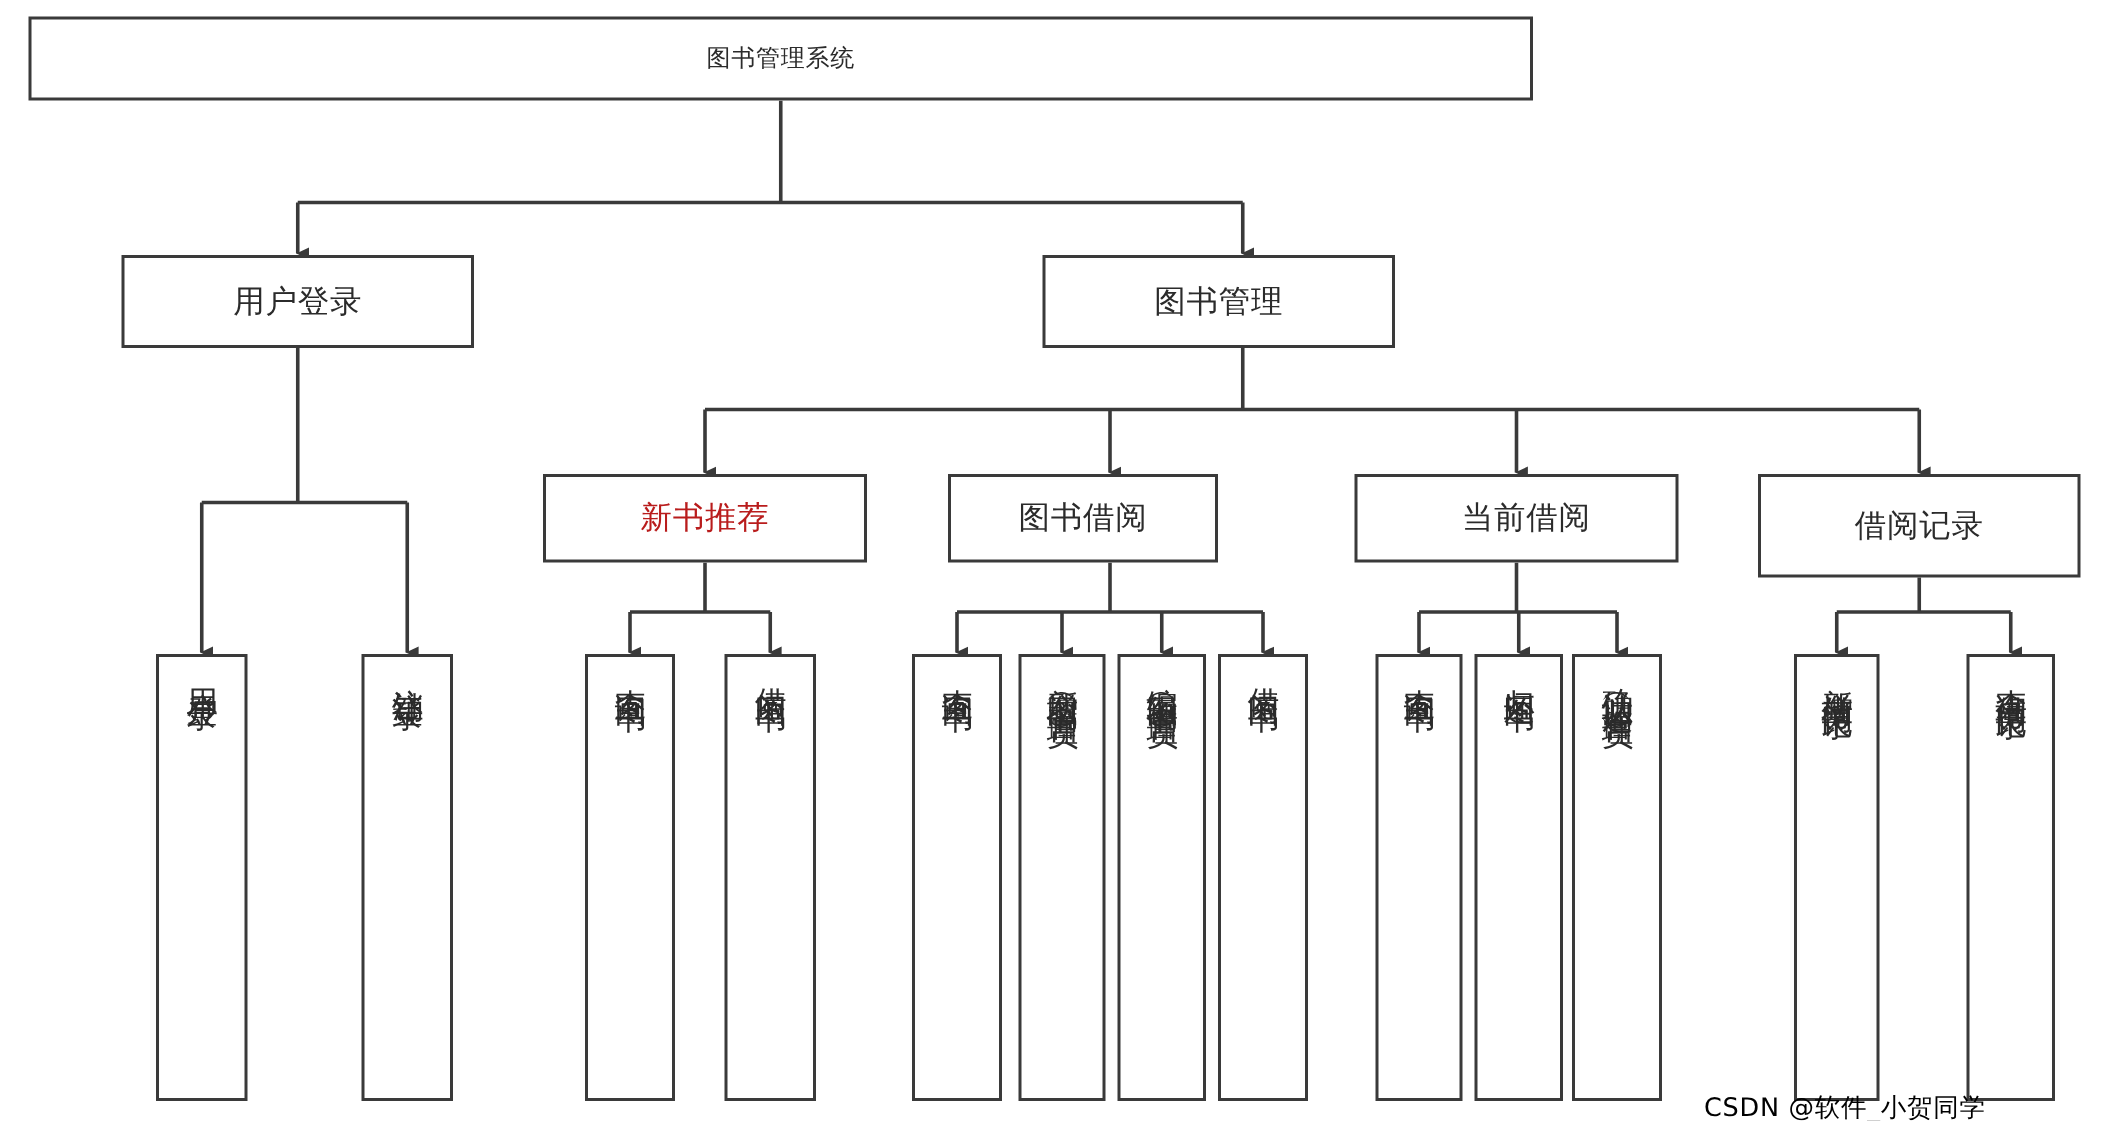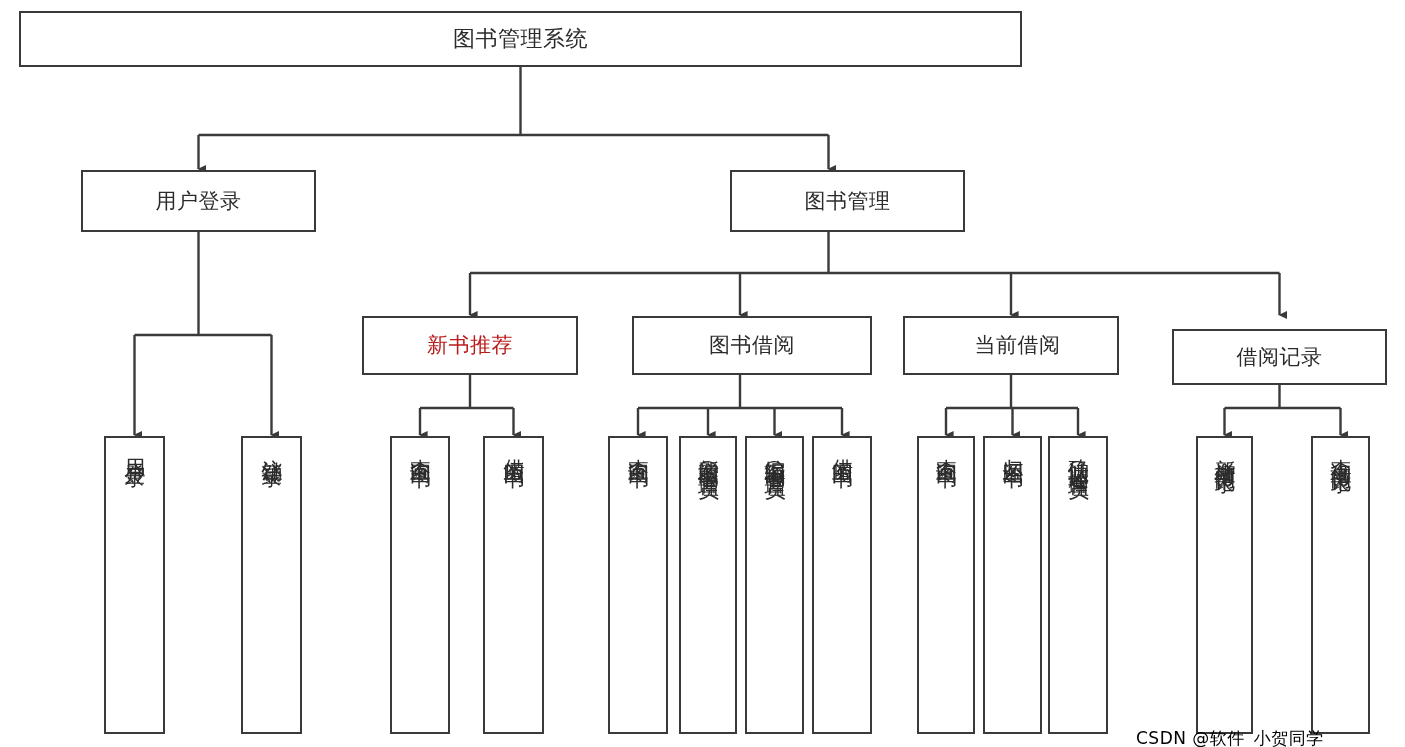--- a/index.html
+++ b/index.html
@@ -46,21 +46,21 @@
     writing-mode: vertical-rl;
     text-orientation: upright;
     letter-spacing: 3px;
     font-size: 21px;
   }
   .node.vertical {
     align-items: flex-start;
     justify-content: center;
     padding-top: 4px;
   }
-  .node.root .node-label { font-size: 22px; }
+  .node.root .node-label { font-size: 16px; }
   .watermark {
     position: absolute;
     color: #bdbdbd;
     font-size: 17px;
     letter-spacing: 0.5px;
     white-space: nowrap;
     user-select: none;
   }
 </style>
 </head>
@@ -110,33 +110,33 @@
       </g>
   </svg>
 
   <div id="node-layer">
       <div class="node root" style="left: 19px; top: 11px; width: 1003px; height: 56px; border-color: rgb(58, 58, 58); background: rgb(255, 255, 255);">
         <span class="node-label" style="color: rgb(43, 43, 43);">图书管理系统</span>
       </div>
       <div class="node" style="left: 81px; top: 170px; width: 235px; height: 62px; border-color: rgb(58, 58, 58); background: rgb(255, 255, 255);">
         <span class="node-label" style="color: rgb(43, 43, 43);">用户登录</span>
       </div>
-      <div class="node" style="left: 730px; top: 170px; width: 235px; height: 62px; border-color: rgb(58, 58, 58); background: rgb(255, 255, 255);">
+      <div class="node" style="left: 695px; top: 170px; width: 235px; height: 62px; border-color: rgb(58, 58, 58); background: rgb(255, 255, 255);">
         <span class="node-label" style="color: rgb(43, 43, 43);">图书管理</span>
       </div>
       <div class="node" style="left: 362px; top: 316px; width: 216px; height: 59px; border-color: rgb(58, 58, 58); background: rgb(255, 255, 255);">
         <span class="node-label" style="color: #b91c1c;">新书推荐</span>
       </div>
-      <div class="node" style="left: 632px; top: 316px; width: 240px; height: 59px; border-color: rgb(58, 58, 58); background: rgb(255, 255, 255);">
+      <div class="node" style="left: 632px; top: 316px; width: 180px; height: 59px; border-color: rgb(58, 58, 58); background: rgb(255, 255, 255);">
         <span class="node-label" style="color: rgb(43, 43, 43);">图书借阅</span>
       </div>
       <div class="node" style="left: 903px; top: 316px; width: 216px; height: 59px; border-color: rgb(58, 58, 58); background: rgb(255, 255, 255);">
         <span class="node-label" style="color: rgb(43, 43, 43); margin-left: 13px;">当前借阅</span>
       </div>
-      <div class="node" style="left: 1172px; top: 329px; width: 215px; height: 56px; border-color: rgb(58, 58, 58); background: rgb(255, 255, 255);">
+      <div class="node" style="left: 1172px; top: 316px; width: 215px; height: 69px; border-color: rgb(58, 58, 58); background: rgb(255, 255, 255);">
         <span class="node-label" style="color: rgb(43, 43, 43);">借阅记录</span>
       </div>
       <div class="node vertical" style="left: 104px; top: 436px; width: 61px; height: 298px; border-color: rgb(58, 58, 58); background: rgb(255, 255, 255);">
         <span class="node-label" style="color: rgb(43, 43, 43);">用户登录</span>
       </div>
       <div class="node vertical" style="left: 241px; top: 436px; width: 61px; height: 298px; border-color: rgb(58, 58, 58); background: rgb(255, 255, 255);">
         <span class="node-label" style="color: rgb(43, 43, 43);">注销登录</span>
       </div>
       <div class="node vertical" style="left: 390px; top: 436px; width: 60px; height: 298px; border-color: rgb(58, 58, 58); background: rgb(255, 255, 255);">
         <span class="node-label" style="color: rgb(43, 43, 43);">查询图书</span>

